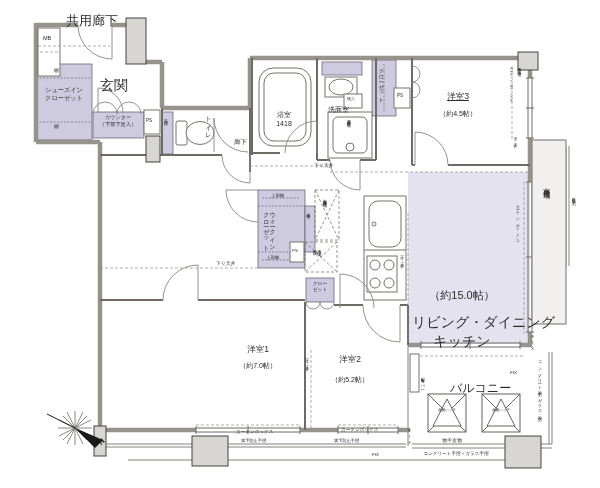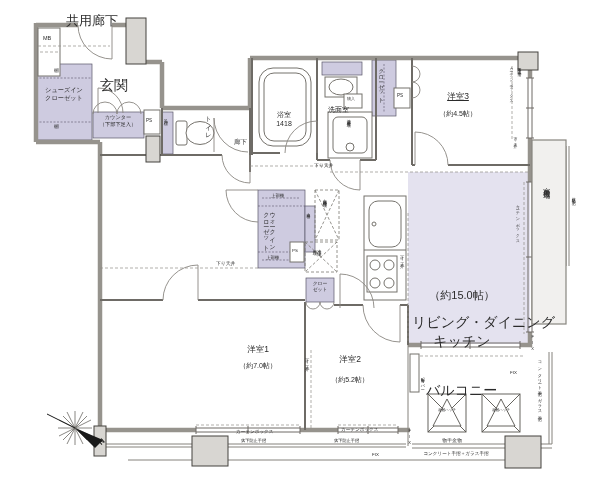--- a/index.html
+++ b/index.html
@@ -233,21 +233,21 @@
 <span class="lb ctr" style="left:223px;top:362px;width:70px;font-size:7px;">（約7.0帖）</span>
 <span class="lb v" style="left:304px;top:355px;font-size:4.4px;">下り天井</span>
 <span class="lb ctr" style="left:320px;top:354px;width:60px;font-size:8.5px;">洋室2</span>
 <span class="lb ctr" style="left:315px;top:376px;width:70px;font-size:7px;">（約5.2帖）</span>
 <span class="lb" style="left:236px;top:429px;font-size:4.6px;">カーテンボックス</span>
 <span class="lb" style="left:241px;top:438px;font-size:4.2px;">落下防止手摺</span>
 <span class="lb" style="left:341px;top:427px;font-size:4.6px;">カーテンボックス</span>
 <span class="lb" style="left:334px;top:438px;font-size:4.2px;">落下防止手摺</span>
 <span class="lb" style="left:372px;top:452px;font-size:4.4px;">FIX</span>
 <span class="lb v" style="left:407px;top:428px;font-size:4px;">FIX</span>
-<span class="lb" style="left:426px;top:382px;font-size:14px;">バルコニー</span>
+<span class="lb" style="left:450px;top:382px;font-size:12px;font-family:Liberation Mono, monospace;">バルコニー</span>
 <span class="lb v" style="left:420px;top:374px;font-size:4px;">配管カバー</span>
 <span class="lb ctr" style="left:428px;top:408px;width:38px;font-size:3.6px;">避難ハッチ</span>
 <span class="lb ctr" style="left:482px;top:408px;width:38px;font-size:3.6px;">避難ハッチ</span>
 <span class="lb" style="left:442px;top:437px;font-size:5px;">物干金物</span>
 <span class="lb ctr" style="left:394px;top:451px;width:124px;font-size:4.6px;">コンクリート手摺＋ガラス手摺</span>
 <span class="lb" style="left:510px;top:370px;font-size:4.4px;">FIX</span>
 <span class="lb v" style="left:530px;top:334px;font-size:4px;">FIX</span>
 <span class="lb v" style="left:537px;top:358px;font-size:4.2px;">コンクリート手摺＋ガラス手摺</span>
 <span class="lb n-lbl" style="left:99px;top:437px;font-size:7.5px;">N</span>
 

